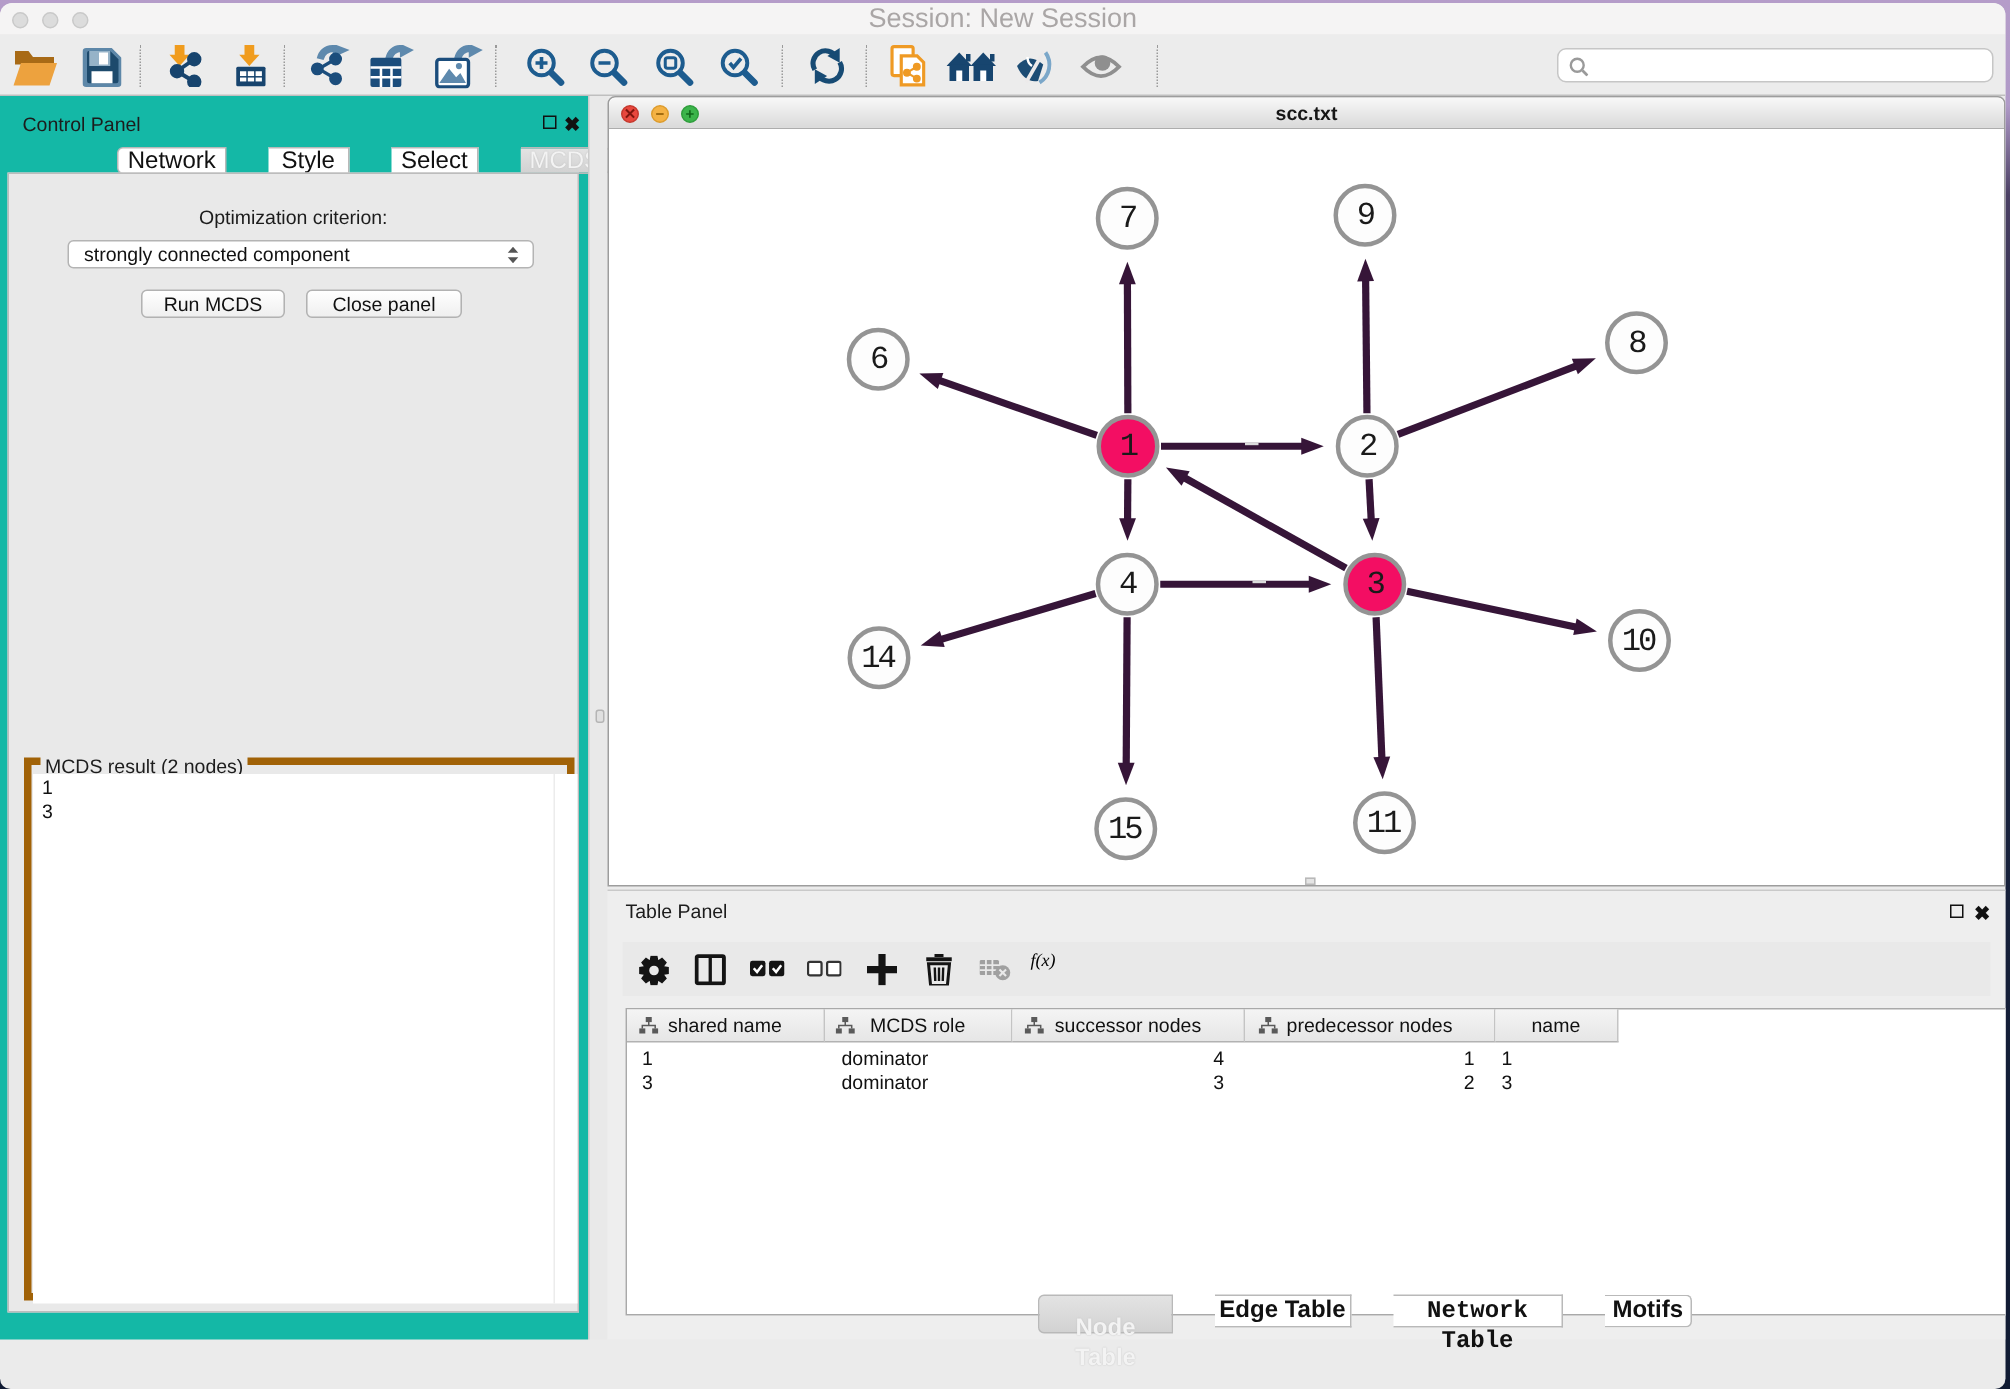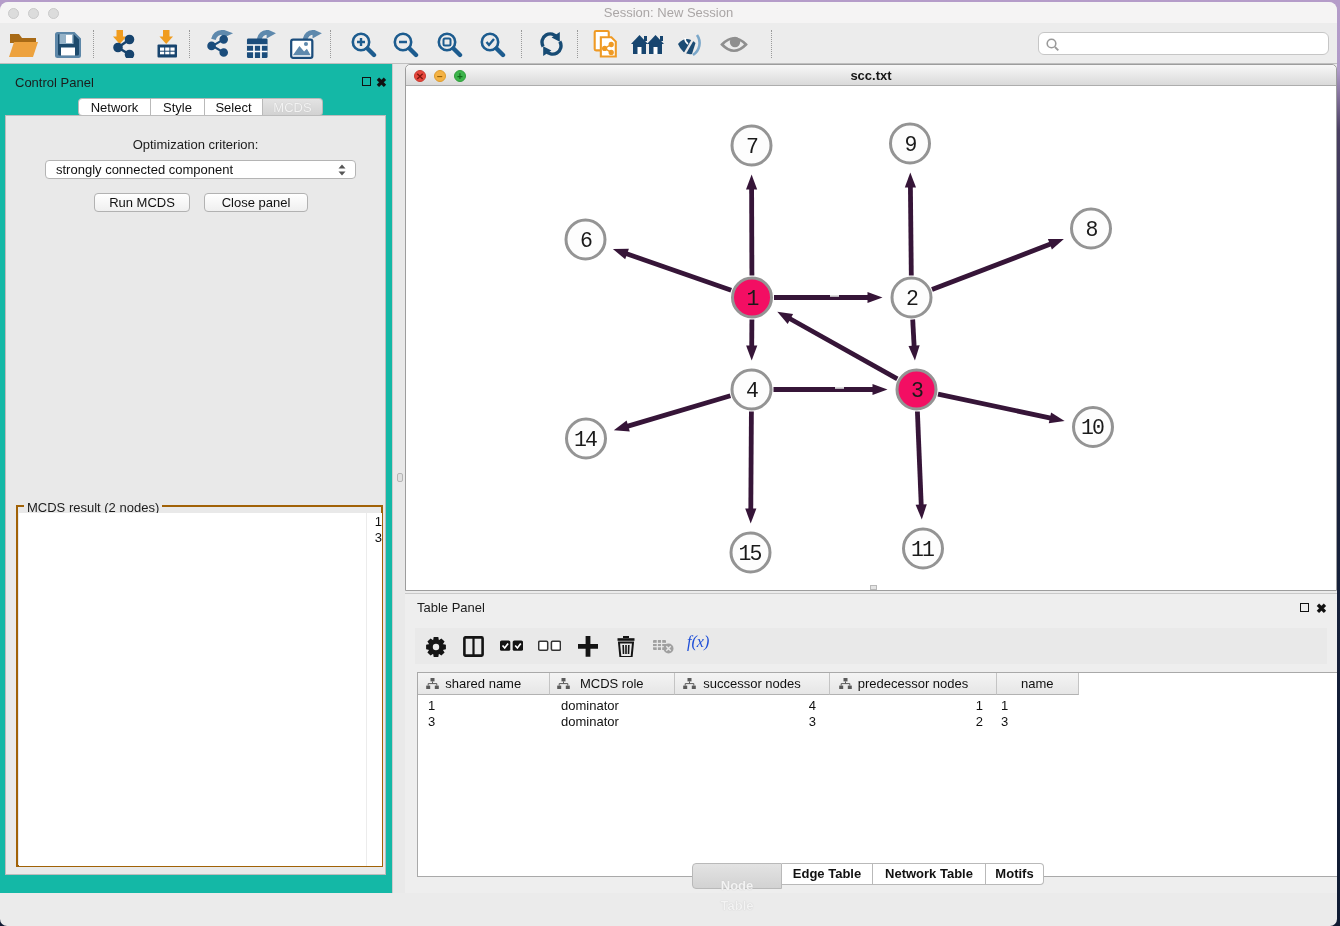--- a/index.html
+++ b/index.html
@@ -4,46 +4,46 @@
 html,body{margin:0;padding:0;width:1340px;height:926px;overflow:hidden;
  background:linear-gradient(180deg,#b59cc9 0px,#b09ac8 70px,#4a3f63 130px,#1b2440 320px,#101b33 926px);
  font-family:"Liberation Sans",sans-serif;}
 *{box-sizing:border-box;}
 #win{position:absolute;left:0;top:2px;width:1337px;height:924px;background:#ebebeb;
  border-radius:8px 8px 7px 7px;overflow:hidden;}
 .abs{position:absolute;}
 
 #titlebar{position:absolute;left:0;top:0;width:100%;height:21px;background:#f5f4f4;border-radius:8px 8px 0 0;}
 .tl{position:absolute;top:6px;width:11px;height:11px;border-radius:50%;background:#dcdcdc;border:1px solid #c9c9c9;}
-#ttext{position:absolute;top:0;left:0;width:1337px;text-align:center;font-size:13px;line-height:21px;color:#aaa6a6;}
+#ttext{position:absolute;top:0;left:0;width:1337px;text-align:center;font-size:18px;line-height:21px;color:#aaa6a6;}
 
 #toolbar{position:absolute;left:0;top:21px;width:100%;height:41px;background:#ececec;border-bottom:1px solid #bfbfbf;}
 .sep{position:absolute;top:7px;height:28px;width:0;border-left:1px dotted #9a9a9a;}
 .tbi{position:absolute;top:5px;}
 
 #search{position:absolute;left:1038px;top:9px;width:291px;height:23px;background:#fff;border:1px solid #c6c6c6;border-radius:6px;}
 
 #cpanel{position:absolute;left:0;top:62px;width:392px;height:829px;background:#14b8a6;}
 .phead{font-size:13px;color:#1c1c1c;}
 .sqicon{position:absolute;width:9px;height:9px;border:1.6px solid #111;background:transparent;}
 .xicon{position:absolute;font-size:13px;font-weight:bold;color:#111;line-height:12px;}
 
-.tabs{position:absolute;display:flex;height:18px;font-size:13px;}
+.tabs{position:absolute;display:flex;height:18px;font-size:16px;gap:28px;}
 .tabs.bottom{height:22px;}
 .tabs.bottom .tab{line-height:20px;}
 .tab{background:#fff;border:1px solid #b9b9b9;border-left:none;color:#111;text-align:center;
  line-height:17px;padding:0 12px;}
 .tab.first{border-left:1px solid #b9b9b9;border-radius:4px 0 0 4px;}
 .tab.last{border-radius:0 4px 4px 0;}
 .tab.sel{background:linear-gradient(#e3e3e3,#d2d2d2);color:#f3f3f3;text-shadow:0 0 1px #bbb;}
 #tabpanel{position:absolute;left:5px;top:51px;width:381px;height:760px;border:1px solid #bcbcbc;background:#e9e9e9;}
 #optlabel{position:absolute;left:0;top:21px;width:100%;text-align:center;font-size:13px;color:#1c1c1c;}
 #combo{position:absolute;left:39px;top:44px;width:311px;height:19px;background:#fff;border:1px solid #b4b4b4;border-radius:4px;font-size:13px;line-height:17px;padding-left:10px;color:#111;}
 .btn{position:absolute;top:77px;height:19px;background:linear-gradient(#fff,#efefef);border:1px solid #b2b2b2;border-radius:4px;font-size:13px;line-height:17px;text-align:center;color:#111;}
-#fieldset{position:absolute;left:10px;top:389px;width:367px;height:362px;border:2px solid #a16207;text-align:right;}
+#fieldset{position:absolute;left:10px;top:389px;width:367px;height:362px;border:5px solid #a16207;}
 #legend{position:absolute;left:6px;top:-7px;background:#e9e9e9;padding:0 3px;font-size:13px;color:#1c1c1c;}
 #ta{position:absolute;left:1px;top:6px;width:363px;height:353px;background:#fff;font-size:13px;color:#111;line-height:16px;padding:1px 0 0 6px;}
 #tascroll{position:absolute;right:15px;top:0;width:1px;height:100%;background:#ececec;}
 
 #split{position:absolute;left:392px;top:62px;width:13px;height:829px;background:#e9e9e9;border-left:1px solid #cccccc;}
 #handle{position:absolute;left:4px;top:409px;width:6px;height:9px;background:#e0e0e0;border:1px solid #b5b5b5;border-radius:2px;}
 
 #sccwin{position:absolute;left:405px;top:62px;width:932px;height:527px;background:#fff;border:1px solid #9d9d9d;border-radius:5px 5px 0 0;}
 #scctitle{position:absolute;left:0;top:0;width:100%;height:21px;background:linear-gradient(#f8f8f8,#dadada);border-bottom:1px solid #adadad;border-radius:5px 5px 0 0;}
 #scctext{position:absolute;width:100%;text-align:center;font-size:13px;font-weight:bold;color:#161616;line-height:21px;}
@@ -348,21 +348,21 @@
   <rect x="0" y="0" width="13" height="10" rx="1" fill="#a0a0a0"></rect>
   <g stroke="#e9e9e9" stroke-width="1.2">
             <line x1="0" y1="3.4" x2="13" y2="3.4"></line>
             <line x1="0" y1="6.7" x2="13" y2="6.7"></line>
             <line x1="4.3" y1="0" x2="4.3" y2="10"></line>
             <line x1="8.6" y1="0" x2="8.6" y2="10"></line>
           </g>
   <circle cx="15.5" cy="8.5" r="5" fill="#a0a0a0"></circle>
   <path d="M13.3,6.3 l4.4,4.4 M17.7,6.3 l-4.4,4.4" stroke="#e9e9e9" stroke-width="1.4"></path>
  </svg>
- <div style="position:absolute;left:272px;top:5px;font-family:'Liberation Serif',serif;font-style:italic;font-size:16px;color:#1d4ed8;">f(x)</div>
+ <div style="position:absolute;left:272px;top:5px;font-family:'Liberation Serif',serif;font-style:italic;font-size:12px;color:#000000;">f(x)</div>
  </div>
  <div id="tablebox">
 <div class="hc" style="left:0;width:131.5px;">shared name</div>
  <div class="hc" style="left:131.5px;width:125.5px;">MCDS role</div>
  <div class="hc" style="left:257px;width:155px;">successor nodes</div>
  <div class="hc" style="left:412px;width:167px;">predecessor nodes</div>
  <div class="hc" style="left:579px;width:81.5px;">name</div>
  <svg class="mini" style="left:8px" width="13" height="12" viewBox="0 0 13 12">
           <g fill="#5a5a5a">
             <rect x="4.5" y="0" width="4" height="3.4"></rect>
@@ -410,18 +410,18 @@
  <div class="cell" style="left:583px;top:25px;">1</div>
  <div class="cell" style="left:10px;top:41px;">3</div>
  <div class="cell" style="left:143px;top:41px;">dominator</div>
  <div class="cell" style="left:257px;top:41px;width:141px;text-align:right;">3</div>
  <div class="cell" style="left:412px;top:41px;width:153px;text-align:right;">2</div>
  <div class="cell" style="left:583px;top:41px;">3</div>
  </div>
  <div class="tabs bottom" style="left:287px;top:269px;">
    <div class="tab sel first" style="width:90px;padding:12px;font-weight:bold;">Node Table</div>
    <div class="tab" style="width:91px;padding:0;font-weight:bold;">Edge Table</div>
-   <div class="tab" style="width:113px;padding:0;font-weight:bold;">Network Table</div>
+   <div class="tab" style="width:113px;padding:0;font-weight:bold;font-family:Liberation Mono, monospace;">Network Table</div>
    <div class="tab last" style="width:58px;padding:0;font-weight:bold;">Motifs</div>
  </div>
 </div>
 
 </div>
 
 </body></html>

